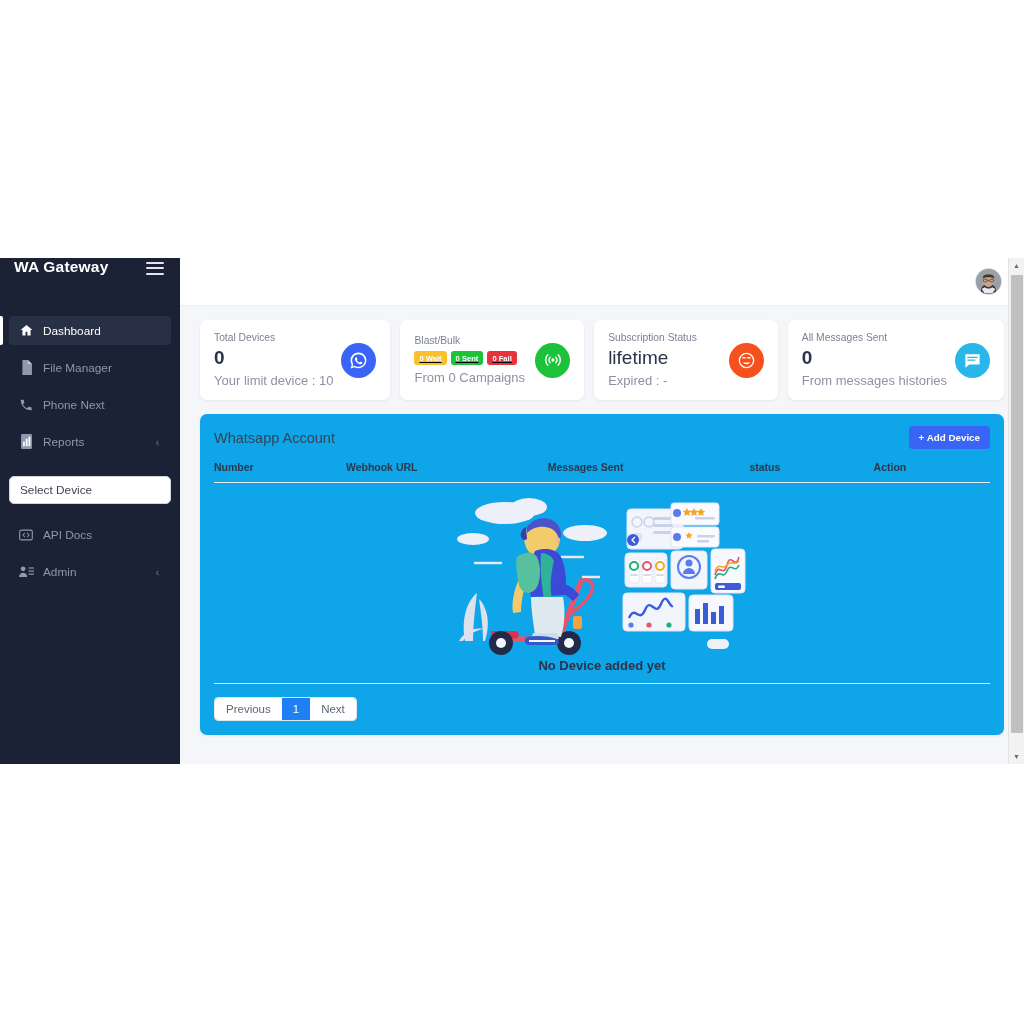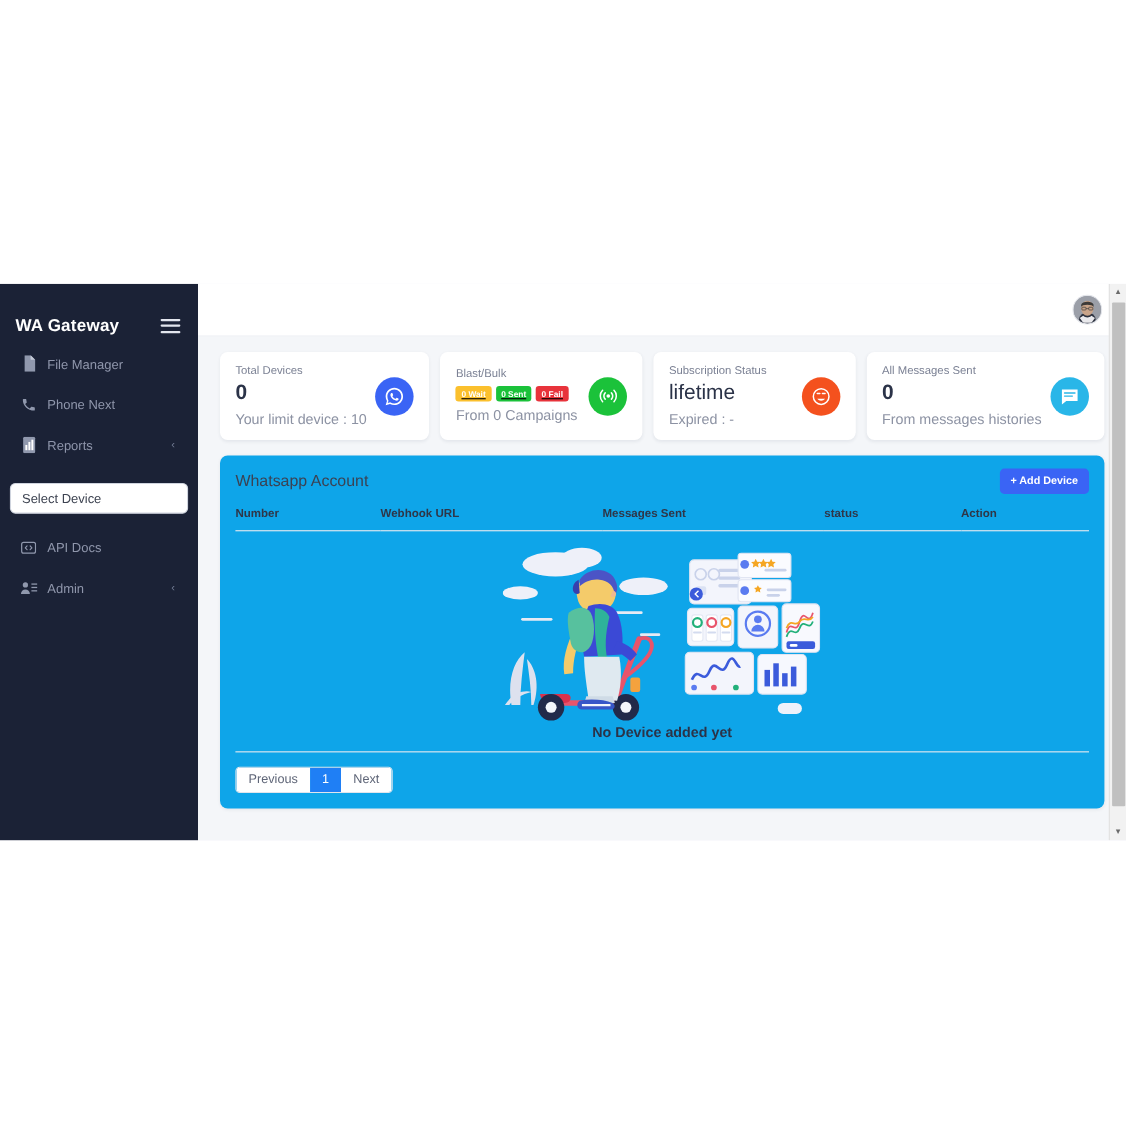--- a/index.html
+++ b/index.html
@@ -22,21 +22,21 @@
 
   
   #sidebar {
     width: 180px; height: 100%;
     background: #1b2236;
     flex: 0 0 180px;
     position: relative;
   }
   .sb-brand {
     height: 48px;
-    display: flex; align-items: flex-end; justify-content: space-between;
+    display: flex; align-items: flex-start; justify-content: space-between;
     padding: 0 16px 0 14px;
   }
   .sb-brand-text {
     color: #ffffff; font-size: 15.5px; font-weight: bold;
     letter-spacing: .2px;
   }
   .sb-burger { width: 18px; cursor: pointer; }
   .sb-burger span {
     display: block; height: 2px; background: #e3e6ee;
     margin: 3.5px 0; border-radius: 1px;
@@ -234,20 +234,28 @@
       <div class="sb-brand-text">WA Gateway</div>
       <div class="sb-burger">
         <span></span>
           <span></span>
           <span></span>
       </div>
     </div>
 
     <nav class="sb-nav">
 
+      <div class="sb-item active">
+        <span class="sb-ico">
+          <svg width="15" height="15" viewBox="0 0 24 24" fill="#ffffff">
+              <path d="M12 3 2.5 11h3v9h5v-6h3v6h5v-9h3z"></path>
+            </svg>
+        </span>
+        <span class="sb-label">Dashboard</span>
+      </div>
 
       <div class="sb-item">
         <span class="sb-ico">
           <svg width="13" height="15" viewBox="0 0 18 22" fill="#9098ad">
               <path d="M3 0h8l6 6v16H3z"></path>
               <path d="M11 0l6 6h-6z" fill="#c3c9d6"></path>
             </svg>
         </span>
         <span class="sb-label">File Manager</span>
       </div>

